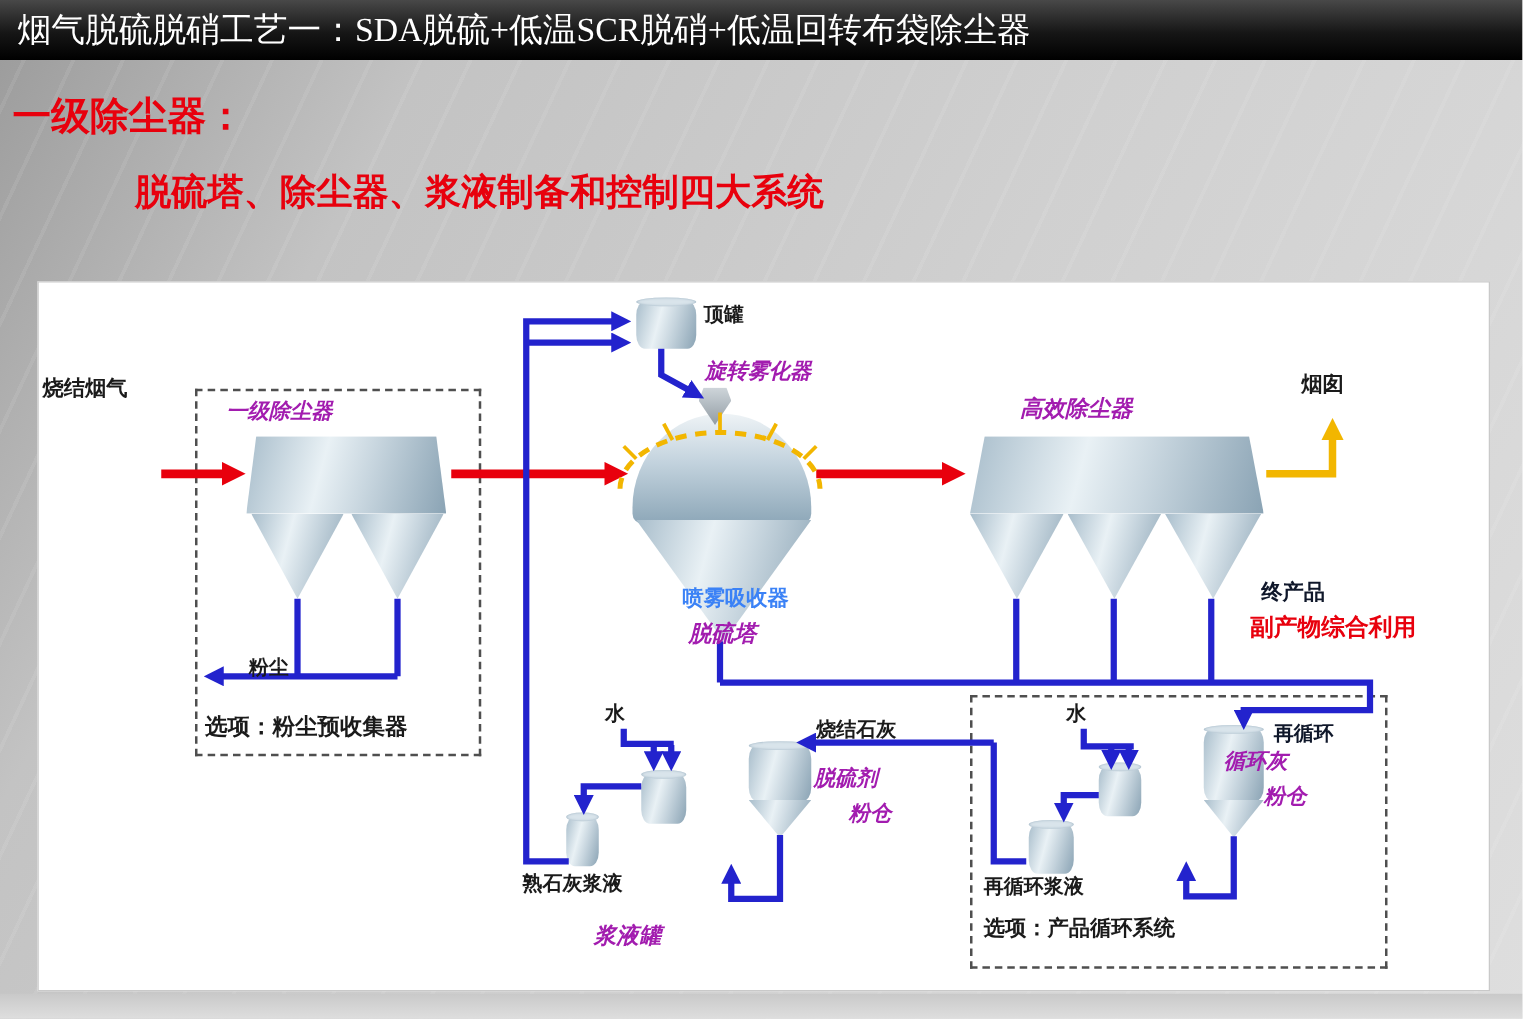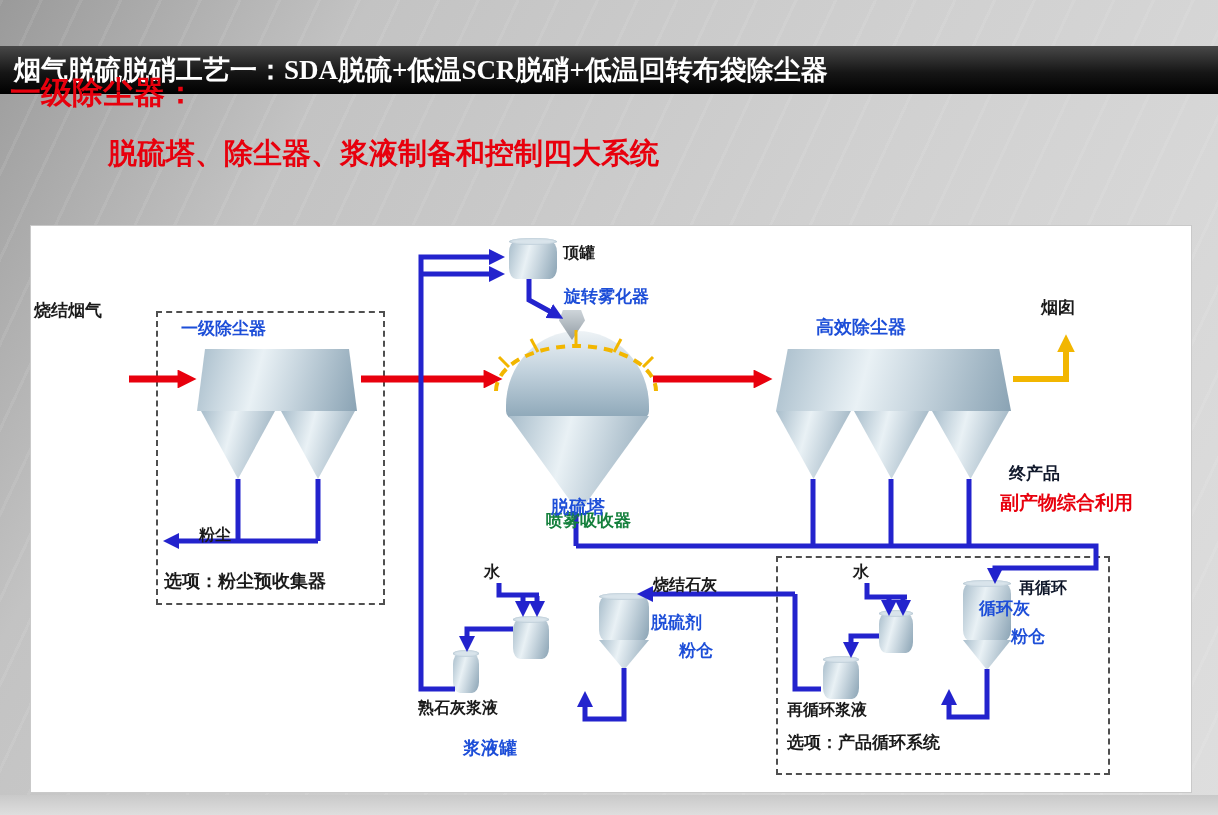--- a/index.html
+++ b/index.html
@@ -7,23 +7,22 @@
     width:1218px;height:815px;position:relative;overflow:hidden;
     font-family:"Liberation Sans","DejaVu Sans",sans-serif;
     background:
       repeating-linear-gradient(115deg, rgba(255,255,255,0.08) 0 3px, rgba(255,255,255,0) 3px 36px),
       linear-gradient(120deg,#9a9a9a 0%,#c3c3c3 22%,#d0d0d0 55%,#dedede 100%);
   }
   .titlebar{
     position:absolute;left:0;top:0;width:1218px;height:48px;
     background:linear-gradient(180deg,#484848 0%,#161616 55%,#000 100%);
     color:#fff;font-family:"Liberation Serif","DejaVu Serif",serif;
-    font-size:27px;font-weight:700;line-height:48px;padding-left:14px;box-sizing:border-box;
+    font-size:27px;font-weight:400;line-height:48px;padding-left:14px;box-sizing:border-box;
     white-space:nowrap;
-    margin-top:46px;
   }
   .h-red{position:absolute;color:#e8000d;font-weight:800;white-space:nowrap;}
   .h1{left:10px;top:72px;font-size:31px;}
   .h2{left:108px;top:134px;font-size:29px;text-align:right;}
   .panel{
     position:absolute;left:30px;top:225px;width:1160px;height:566px;
     background:#fff;border:1px solid #c9c9c9;overflow:visible;
   }
   .shape{position:absolute;}
   .steel{background:linear-gradient(105deg,#a8bdcb 0%,#e9f1f5 38%,#c8d6df 60%,#8aa3b4 100%);}
@@ -34,22 +33,22 @@
   .dome{background:linear-gradient(180deg,#eef3f6 0%,#c2d2dd 45%,#8da7b8 100%);border-radius:50% 50% 8px 8px / 85% 85% 8px 8px;}
   .atomizer{background:linear-gradient(#ced5da,#929ca4);clip-path:polygon(15% 0,85% 0,100% 35%,50% 100%,0 35%);}
   .dash{position:absolute;border:2px dashed #4f4f4f;}
   .pipes{position:absolute;left:0;top:0;overflow:visible;}
   .pb{stroke:#2323cd;stroke-width:5;fill:none;}
   .pr{stroke:#e8000d;stroke-width:7;fill:none;}
   .py{stroke:#f2b600;stroke-width:6;fill:none;}
   .arc{stroke:#f2b600;stroke-width:4;fill:none;stroke-dasharray:9 7;}
   .tick{stroke:#f2b600;stroke-width:3;fill:none;}
   .lb{position:absolute;font-weight:700;white-space:nowrap;line-height:1.15;}
-  .t-dark{color:#1a1a1a;} .t-blue{color:#1d4ed8;} .t-red{color:#e8000d;}
-  .t-gray{color:#0f172a;text-align:center;} .t-steelgray{color:#15803d;margin-top:42px;}
+  .t-dark{color:#1a1a1a;} .t-blue{color:#a21caf;font-style:italic;} .t-red{color:#e8000d;}
+  .t-gray{color:#0f172a;text-align:center;} .t-steelgray{color:#3b82f6;}
   .s16{font-size:16px;} .s17{font-size:17px;} .s18{font-size:18px;} .s19{font-size:19px;}
   .chip{background:#fff;padding:0 3px;}
   .footer{position:absolute;left:0;top:795px;width:1218px;height:20px;background:linear-gradient(#c9c9c9,#dedede);}
 </style>
 </head>
 <body>
 
 <div class="titlebar">
   <span>烟气脱硫脱硝工艺一：SDA脱硫+低温SCR脱硝+低温回转布袋除尘器</span>
 </div>
@@ -151,21 +150,21 @@
   <div class="lb t-blue s18" style="left:520px;top:271px">脱硫塔</div>
   <div class="lb t-blue s18" style="left:785px;top:91px">高效除尘器</div>
   <div class="lb t-dark s17" style="left:1010px;top:72px">烟囱</div>
   <div class="lb t-gray s17" style="left:978px;top:238px">终产品</div>
   <div class="lb t-red s19 chip" style="left:966px;top:266px">副产物综合利用</div>
   <div class="lb t-dark s16" style="left:453px;top:337px">水</div>
   <div class="lb t-dark s16" style="left:622px;top:350px">烧结石灰</div>
   <div class="lb t-blue s17" style="left:620px;top:387px">脱硫剂</div>
   <div class="lb t-blue s17" style="left:648px;top:415px">粉仓</div>
   <div class="lb t-dark s16" style="left:387px;top:473px">熟石灰浆液</div>
-  <div class="lb t-blue s18" style="left:432px;top:512px">浆液罐</div>
+  <div class="lb t-blue s18" style="left:444px;top:512px">浆液罐</div>
   <div class="lb t-dark s16" style="left:822px;top:337px">水</div>
   <div class="lb t-gray s16" style="left:988px;top:353px">再循环</div>
   <div class="lb t-blue s17" style="left:948px;top:373px">循环灰</div>
   <div class="lb t-blue s17" style="left:980px;top:401px">粉仓</div>
   <div class="lb t-dark s16" style="left:756px;top:475px">再循环浆液</div>
   <div class="lb t-dark s17" style="left:756px;top:507px">选项：产品循环系统</div>
 </div>
 
 <div class="footer"></div>
 

